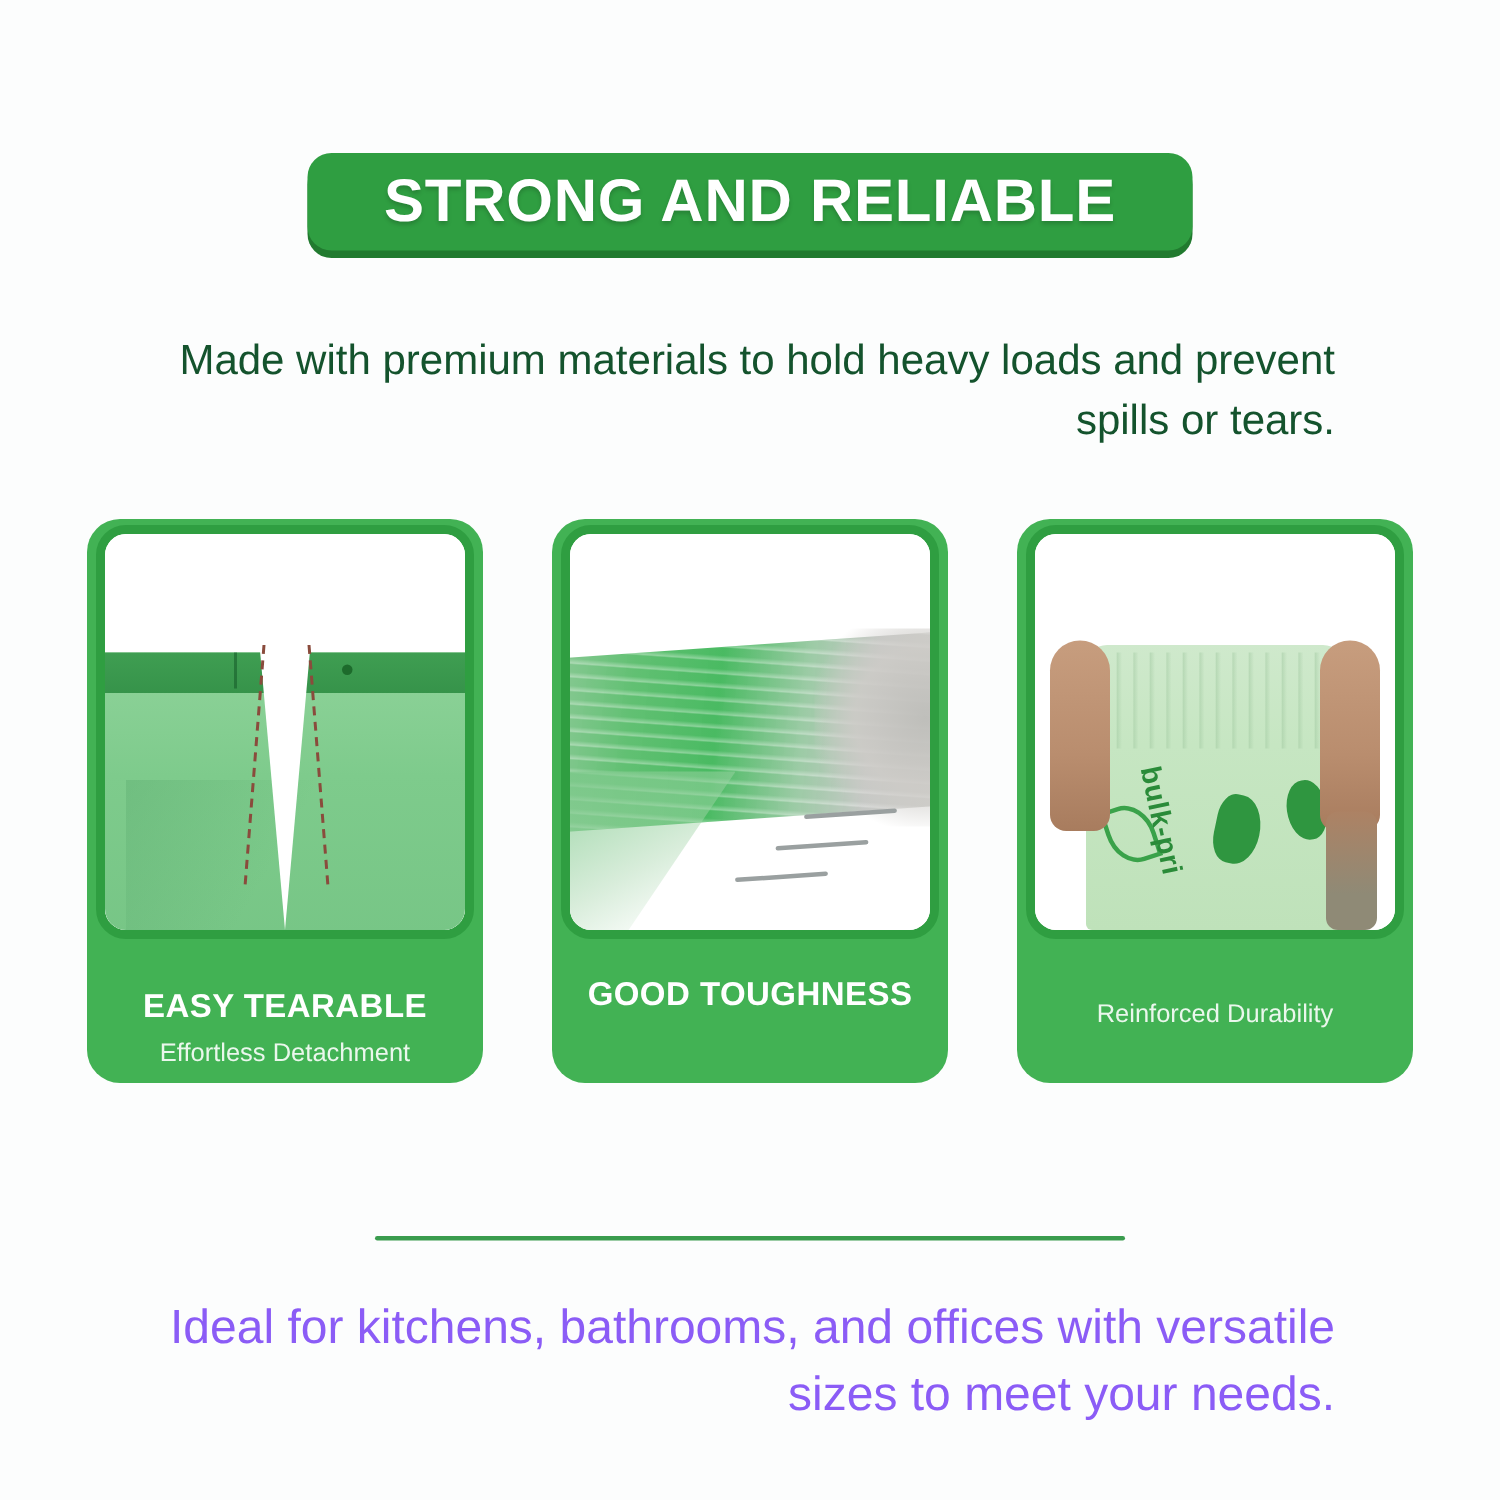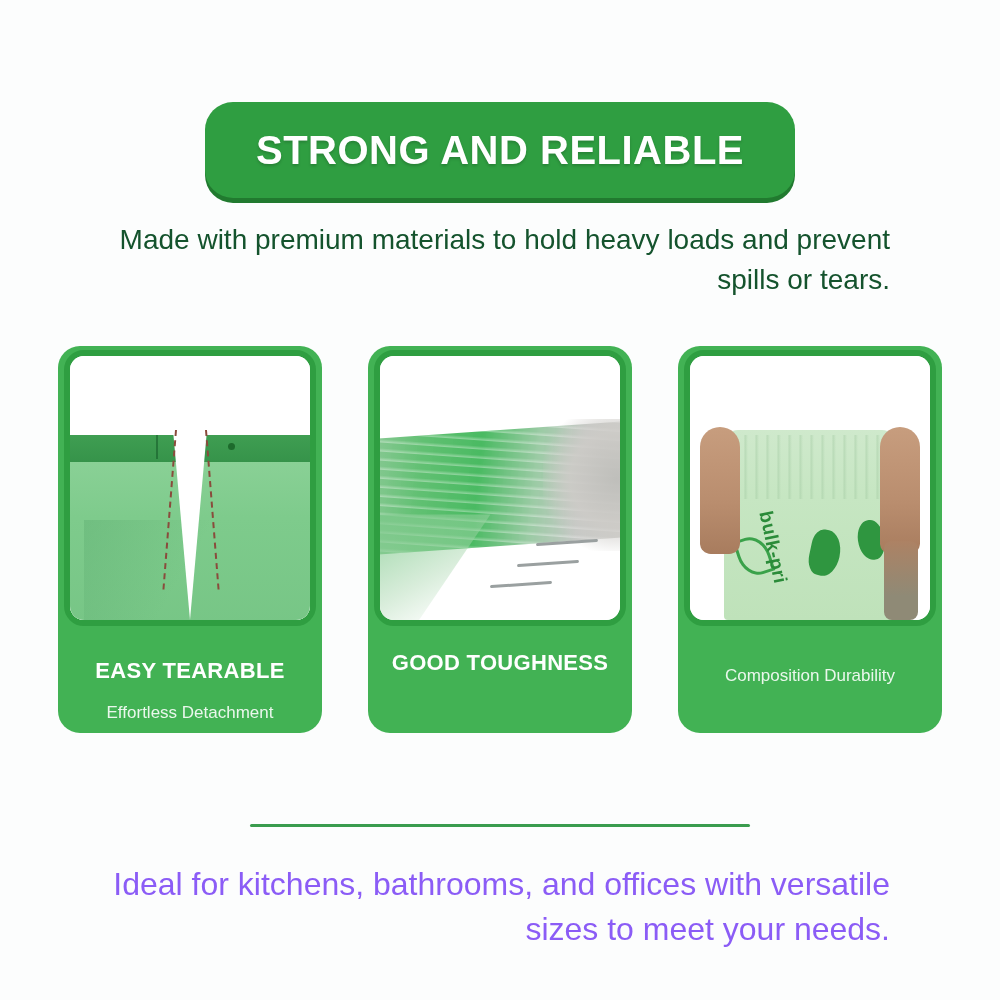--- a/index.html
+++ b/index.html
@@ -18,23 +18,23 @@
   
   .banner-wrap {
     position: absolute;
     left: 0; right: 0;
     top: 102px;
     display: flex;
     justify-content: center;
   }
   .banner {
     width: 590px;
-    height: 96px;
+    height: 65px;
     background: #2f9e41;
-    border-radius: 28px;
+    border-radius: 16px;
     display: flex;
     align-items: center;
     justify-content: center;
     box-shadow: 0 5px 0 0 #217a2f;
   }
   .banner-title {
     color: #ffffff;
     font-size: 40px;
     font-weight: bold;
     letter-spacing: 0.5px;
@@ -307,21 +307,21 @@
     white-space: nowrap;
   }
   .card-sub {
     color: #eaf7ec;
     font-size: 17px;
     margin-top: 16px;
     font-weight: normal;
     white-space: nowrap;
   }
   .card-1 .card-caption { padding-top: 32px; }
-  .card-1 .card-sub { margin-top: 19px; }
+  .card-1 .card-sub { margin-top: 8px; }
 
   
   .divider {
     position: absolute;
     top: 824px;
     left: 250px;
     width: 500px;
     height: 3px;
     background: #3a9c4e;
     border-radius: 2px;
@@ -396,21 +396,21 @@
         <div class="p3-leaf"></div>
         <div class="p3-blob1"></div>
         <div class="p3-blob2"></div>
         <div class="p3-brand">bulk-pri</div>
         <div class="p3-hand p3-handL"></div>
         <div class="p3-hand p3-handR"></div>
         <div class="p3-wristR"></div>
       </div>
     </div>
     <div class="card-caption">
-      <div class="card-sub">Composition Durability</div>
+      <div class="card-sub">Reinforced Durability</div>
     </div>
   </div>
 
 </div>
 
 <div class="divider"></div>
 
 <div class="footer">Ideal for kitchens, bathrooms, and offices with versatile sizes to meet your needs.</div>
 
 </body></html>

